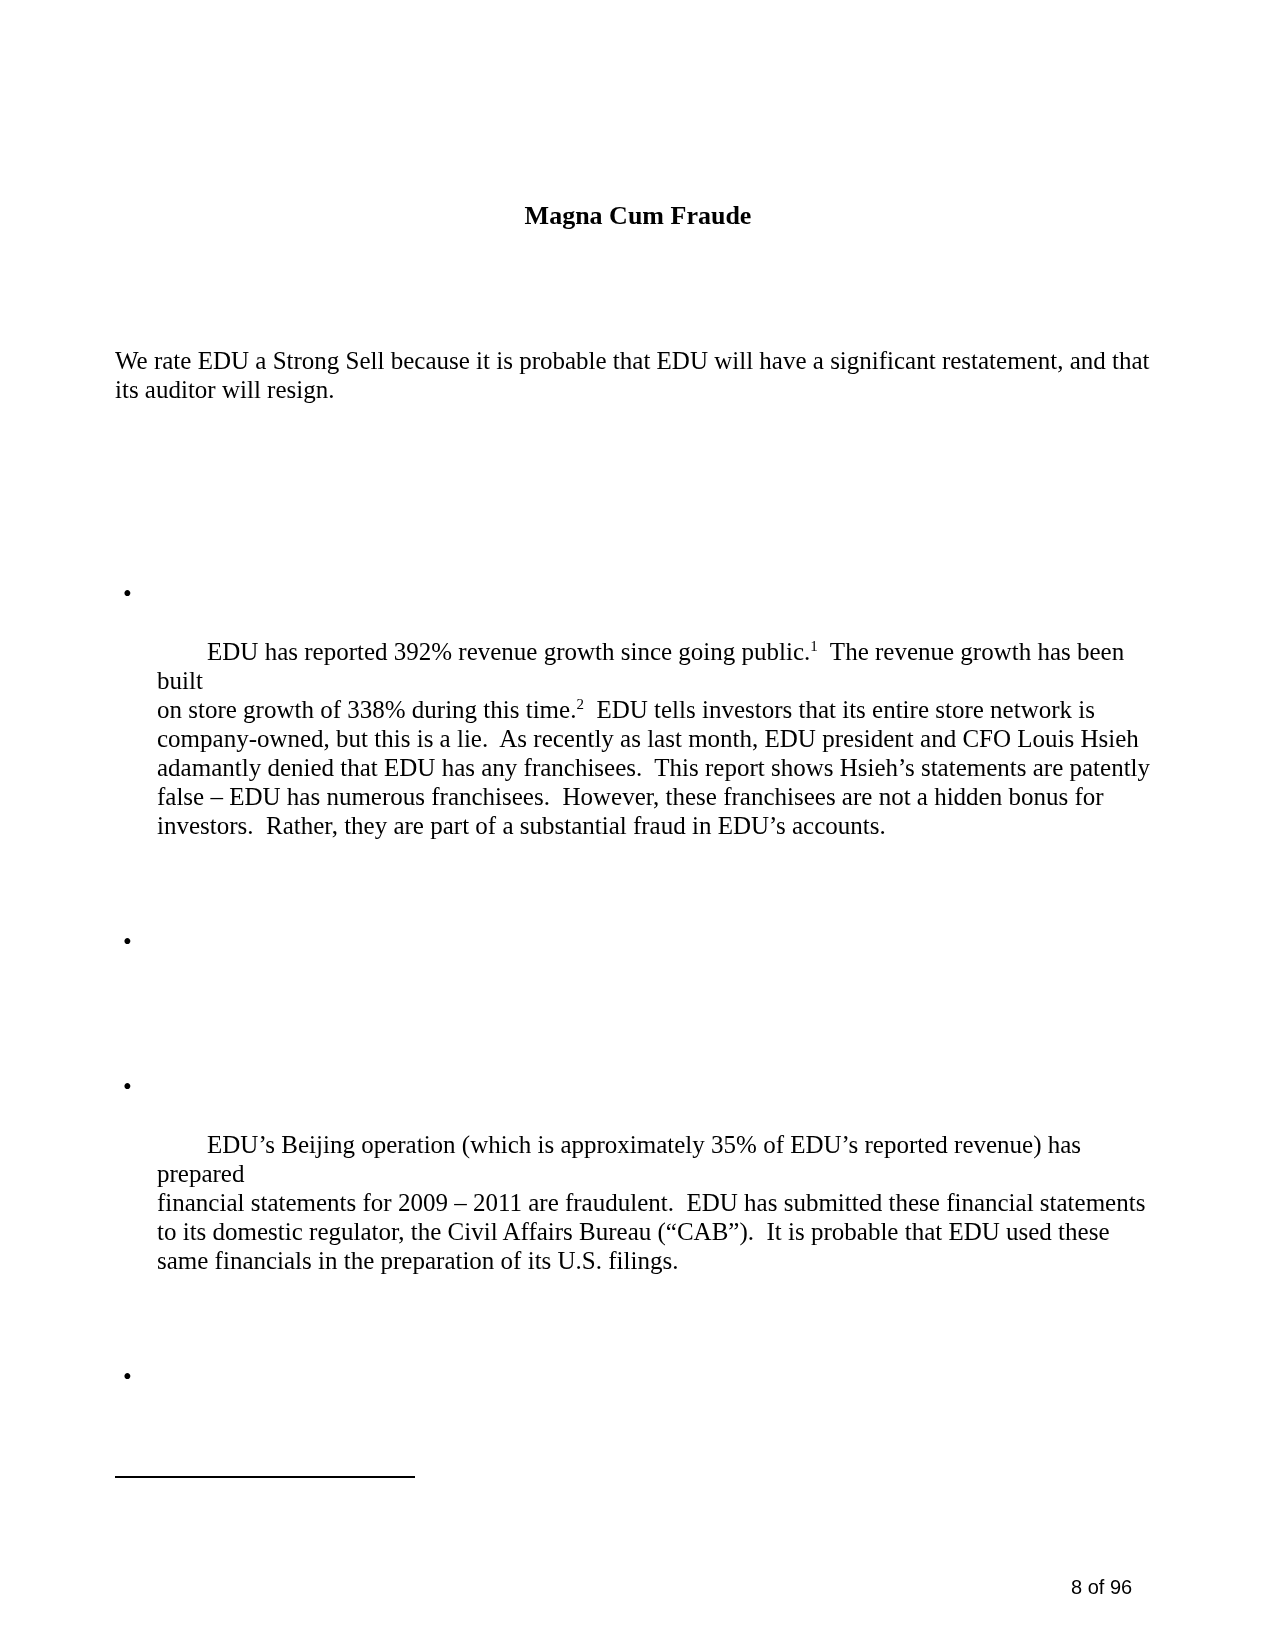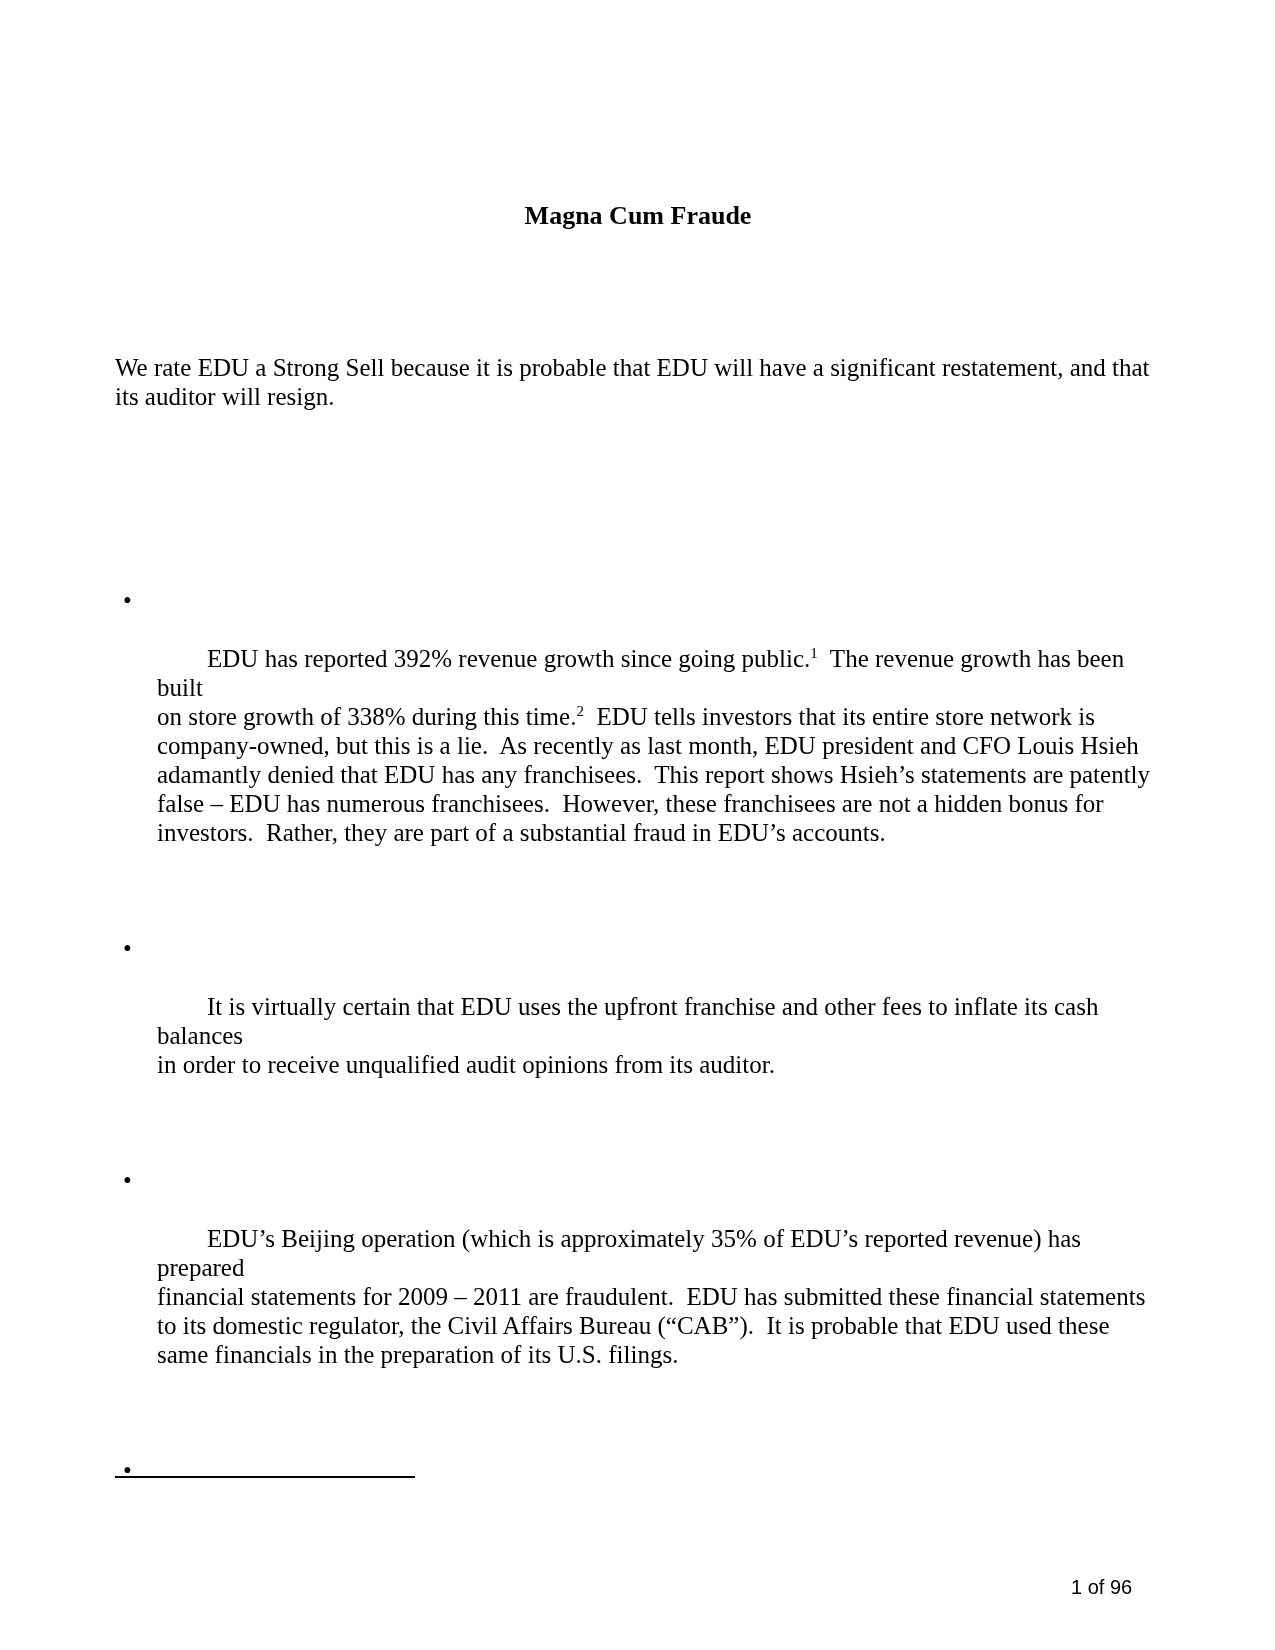--- a/index.html
+++ b/index.html
@@ -8,21 +8,21 @@
     color:#000; font-family:"Liberation Serif","DejaVu Serif",serif;
     overflow:hidden;
   }
   .content {
     position:absolute; left:115px; top:113px; width:1046px;
     font-size:25px; line-height:29px; white-space:pre-wrap;
   }
   .title {
     text-align:center; font-weight:bold; font-size:26px; line-height:32px;
   }
-  .intro { margin-top:34px; }
+  .intro { margin-top:27px; }
   ul.bullets { list-style:none; margin:30px 0 0 0; padding:0; }
   ul.bullets li { position:relative; padding-left:42px; }
   ul.bullets .marker { position:absolute; left:8px; top:0; }
   sup { font-size:0.6em; line-height:0; vertical-align:super; }
   .footnotes {
     position:absolute; left:115px; top:1424px; width:1046px;
     font-size:21px; line-height:26px; white-space:pre-wrap;
   }
   .fn-rule { width:300px; border-top:2px solid #000; margin-bottom:16px; }
   .fn sup { font-size:13px; margin-right:6px; }
@@ -44,21 +44,20 @@
     <div class="intro">We rate EDU a Strong Sell because it is probable that EDU will have a significant restatement, and that
 its auditor will resign.</div>
 
     <ul class="bullets">
       <li>
         <span class="marker">•</span>
         <span>EDU has reported 392% revenue growth since going public.<sup>1</sup>  The revenue growth has been built<br>on store growth of 338% during this time.<sup>2</sup>  EDU tells investors that its entire store network is<br>company-owned, but this is a lie.  As recently as last month, EDU president and CFO Louis Hsieh<br>adamantly denied that EDU has any franchisees.  This report shows Hsieh’s statements are patently<br>false – EDU has numerous franchisees.  However, these franchisees are not a hidden bonus for<br>investors.  Rather, they are part of a substantial fraud in EDU’s accounts.</span>
       </li>
       <li>
         <span class="marker">•</span>
-        <span>It is virtually certain that EDU uses the upfront franchise and other fees to inflate its cash balances<br>in order to receive unqualified audit opinions from its auditor.</span>
       </li>
       <li>
         <span class="marker">•</span>
         <span>EDU’s Beijing operation (which is approximately 35% of EDU’s reported revenue) has prepared<br>financial statements for 2009 – 2011 are fraudulent.  EDU has submitted these financial statements<br>to its domestic regulator, the Civil Affairs Bureau (“CAB”).  It is probable that EDU used these<br>same financials in the preparation of its U.S. filings.</span>
       </li>
       <li>
         <span class="marker">•</span>
       </li>
       
     </ul>
@@ -78,15 +77,15 @@
 
   </div>
 
   <div class="footnotes">
     <div class="fn-rule"></div>
     
     
     
   </div>
 
-  <div class="footer">1 of 96</div>
+  <div class="footer">8 of 96</div>
 
 </div>
 
 </body></html>

